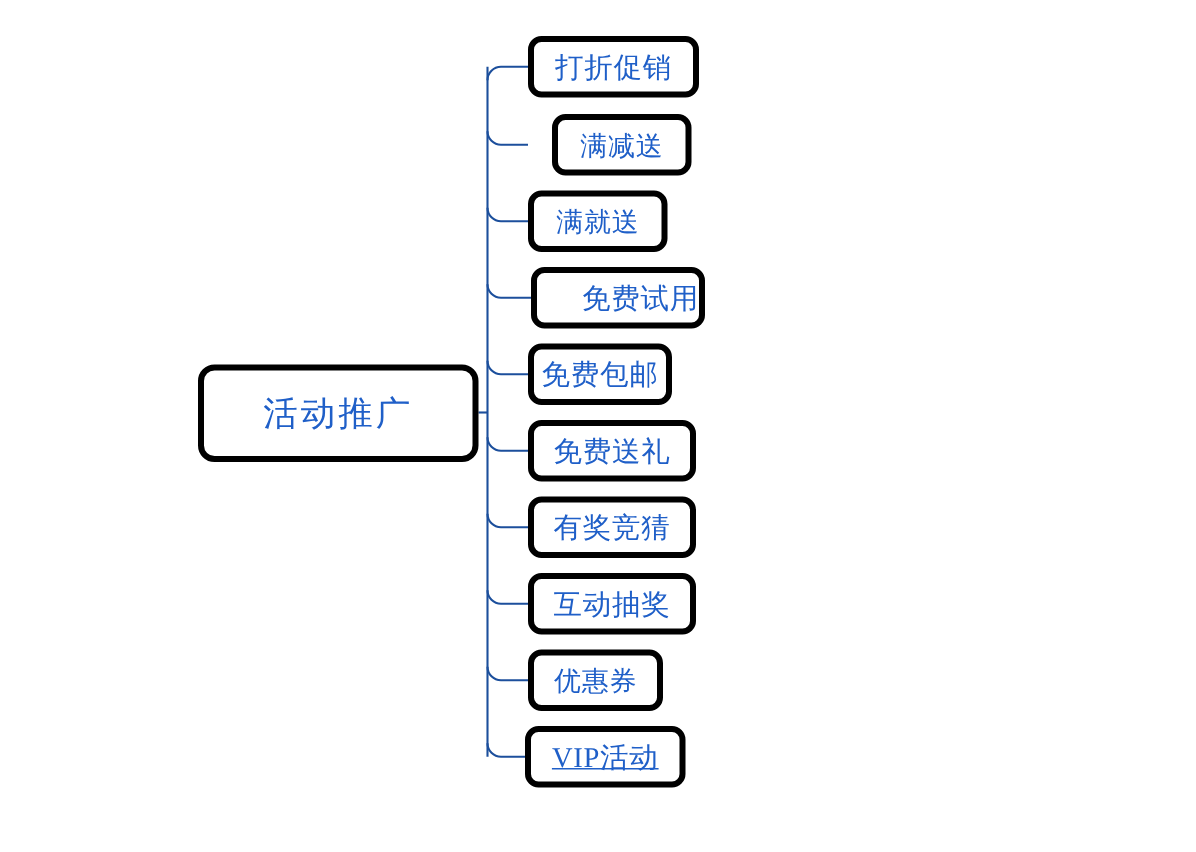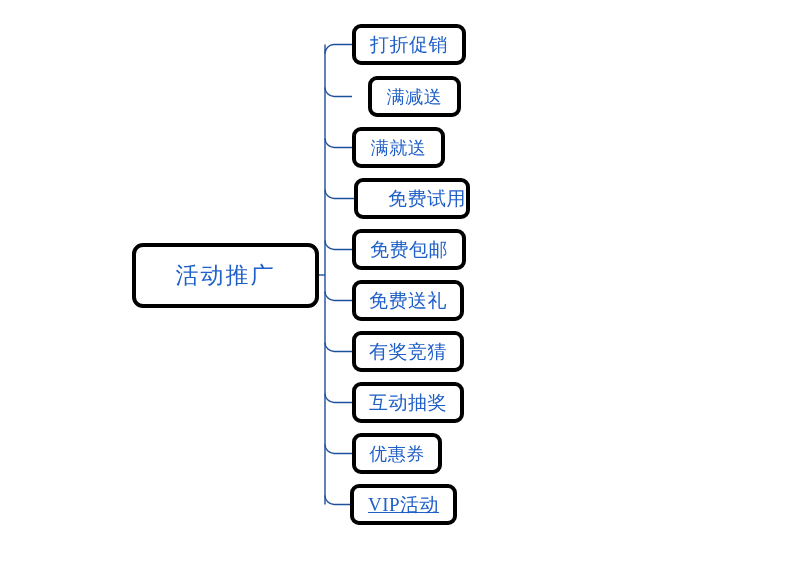--- a/index.html
+++ b/index.html
@@ -88,21 +88,21 @@
       </div>
       <div class="node child-node" style="left: 352px; top: 76px; width: 93px; margin-left: 16px;">
         <span>满减送</span>
       </div>
       <div class="node child-node" style="left: 352px; top: 127px; width: 93px;">
         <span>满就送</span>
       </div>
       <div class="node child-node size-lg" style="left: 354px; top: 178px; width: 116px; justify-content: flex-end;">
         <span>免费试用</span>
       </div>
-      <div class="node child-node size-lg" style="left: 352px; top: 229px; width: 114px;">
+      <div class="node child-node size-lg" style="left: 352px; top: 229px; width: 96px;">
         <span>免费包邮</span>
       </div>
       <div class="node child-node size-lg" style="left: 352px; top: 280px; width: 112px;">
         <span>免费送礼</span>
       </div>
       <div class="node child-node size-lg" style="left: 352px; top: 331px; width: 112px;">
         <span>有奖竞猜</span>
       </div>
       <div class="node child-node size-lg" style="left: 352px; top: 382px; width: 112px;">
         <span>互动抽奖</span>

